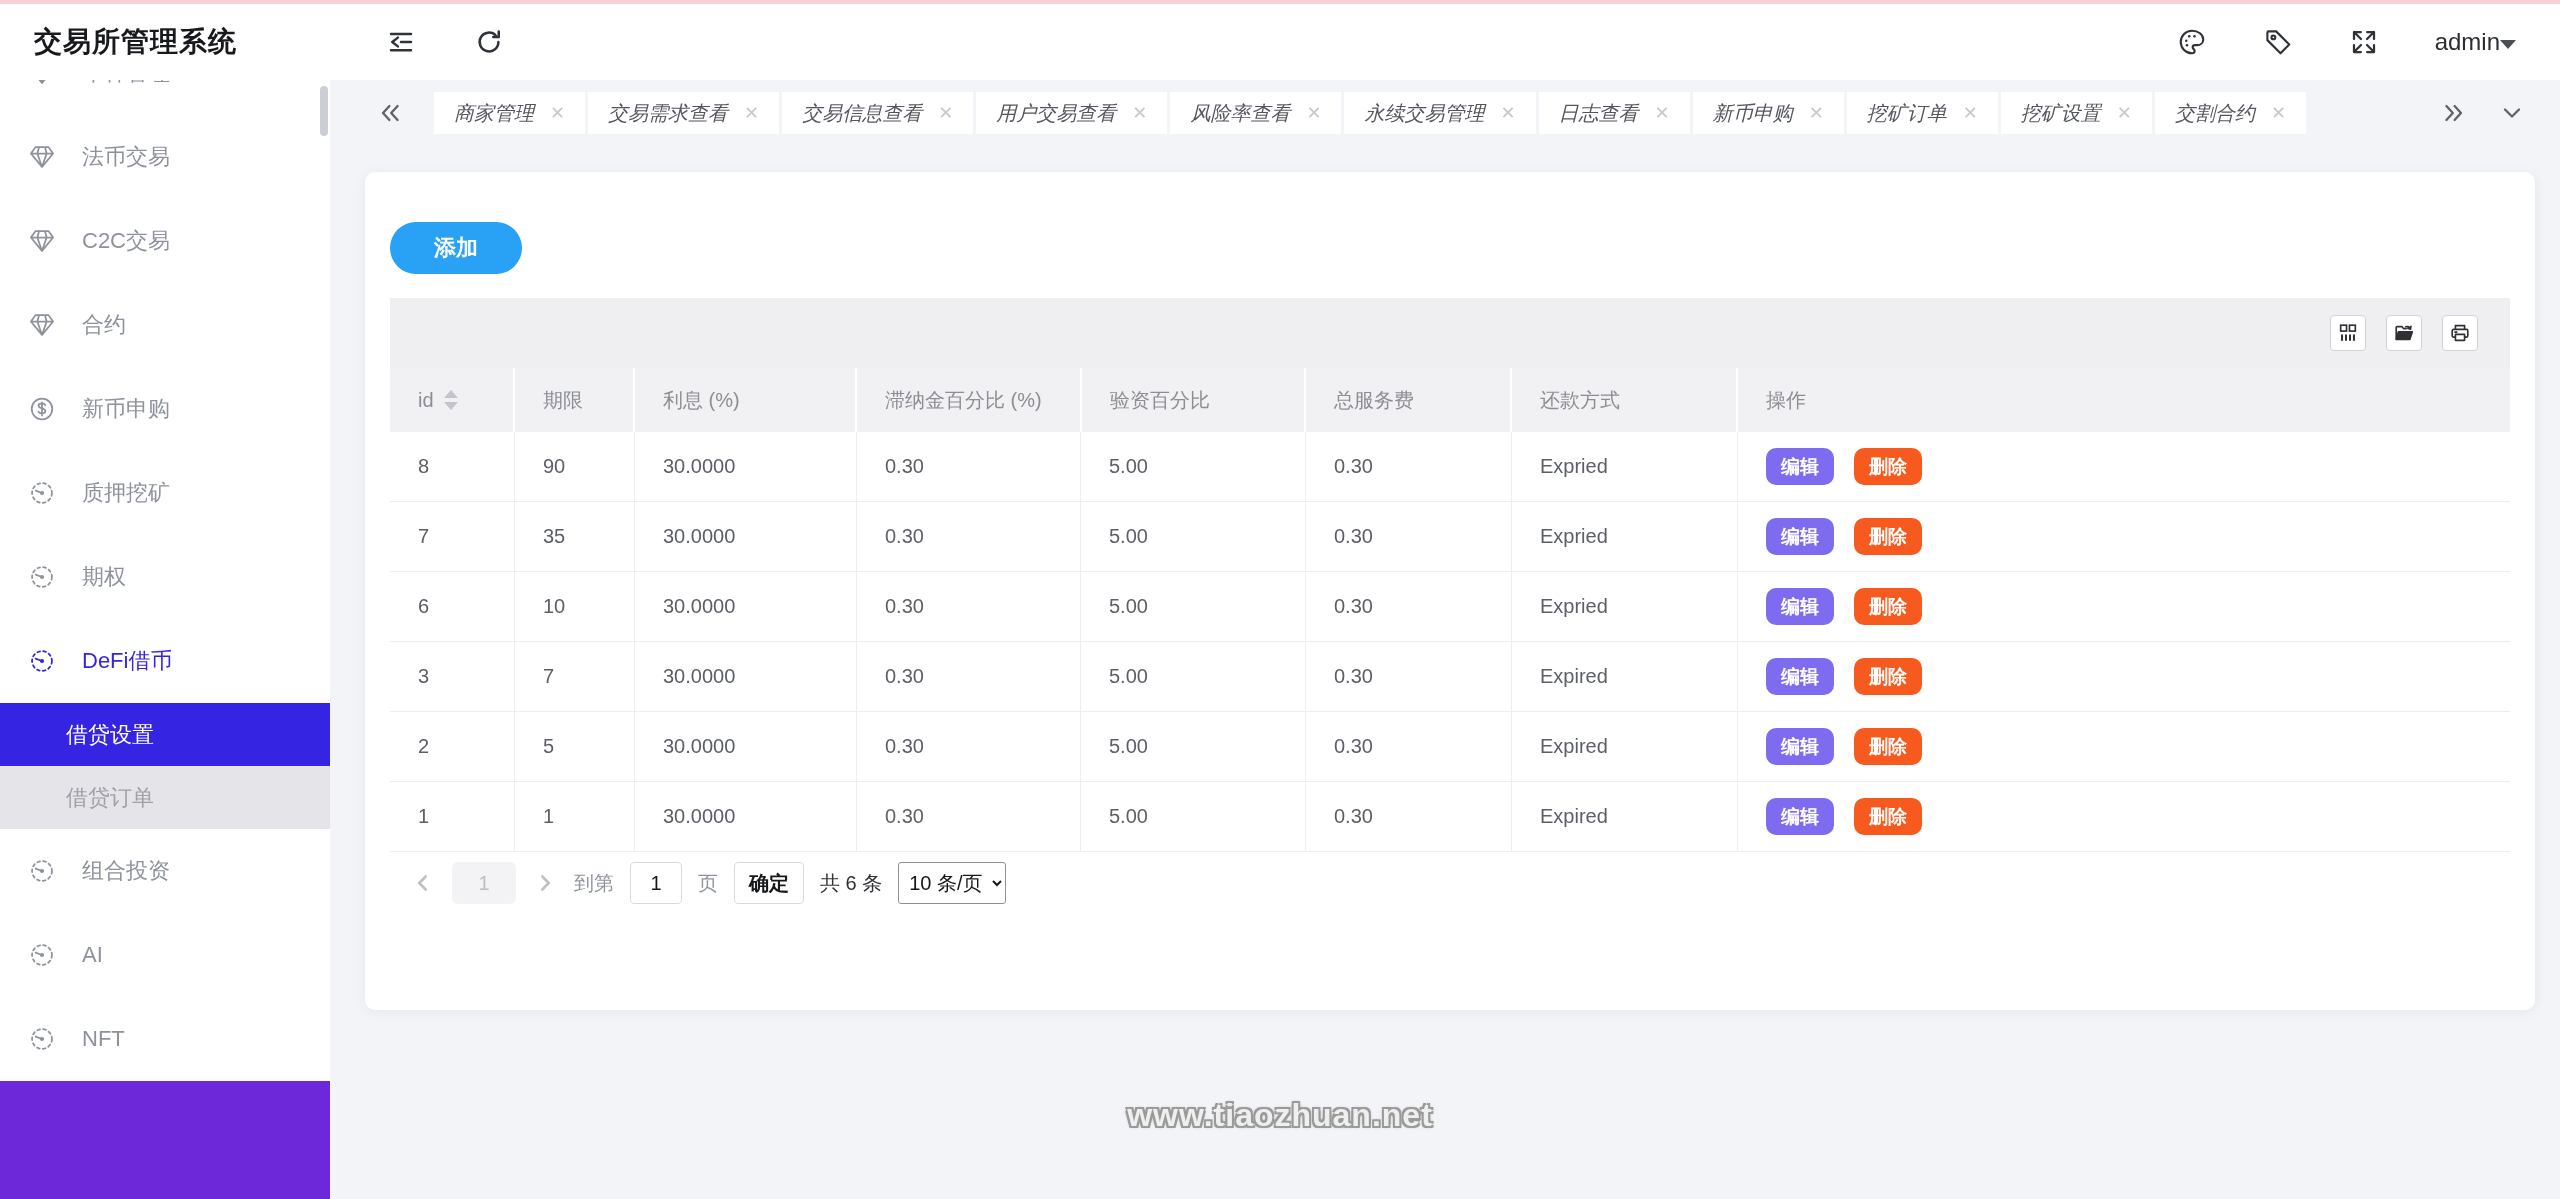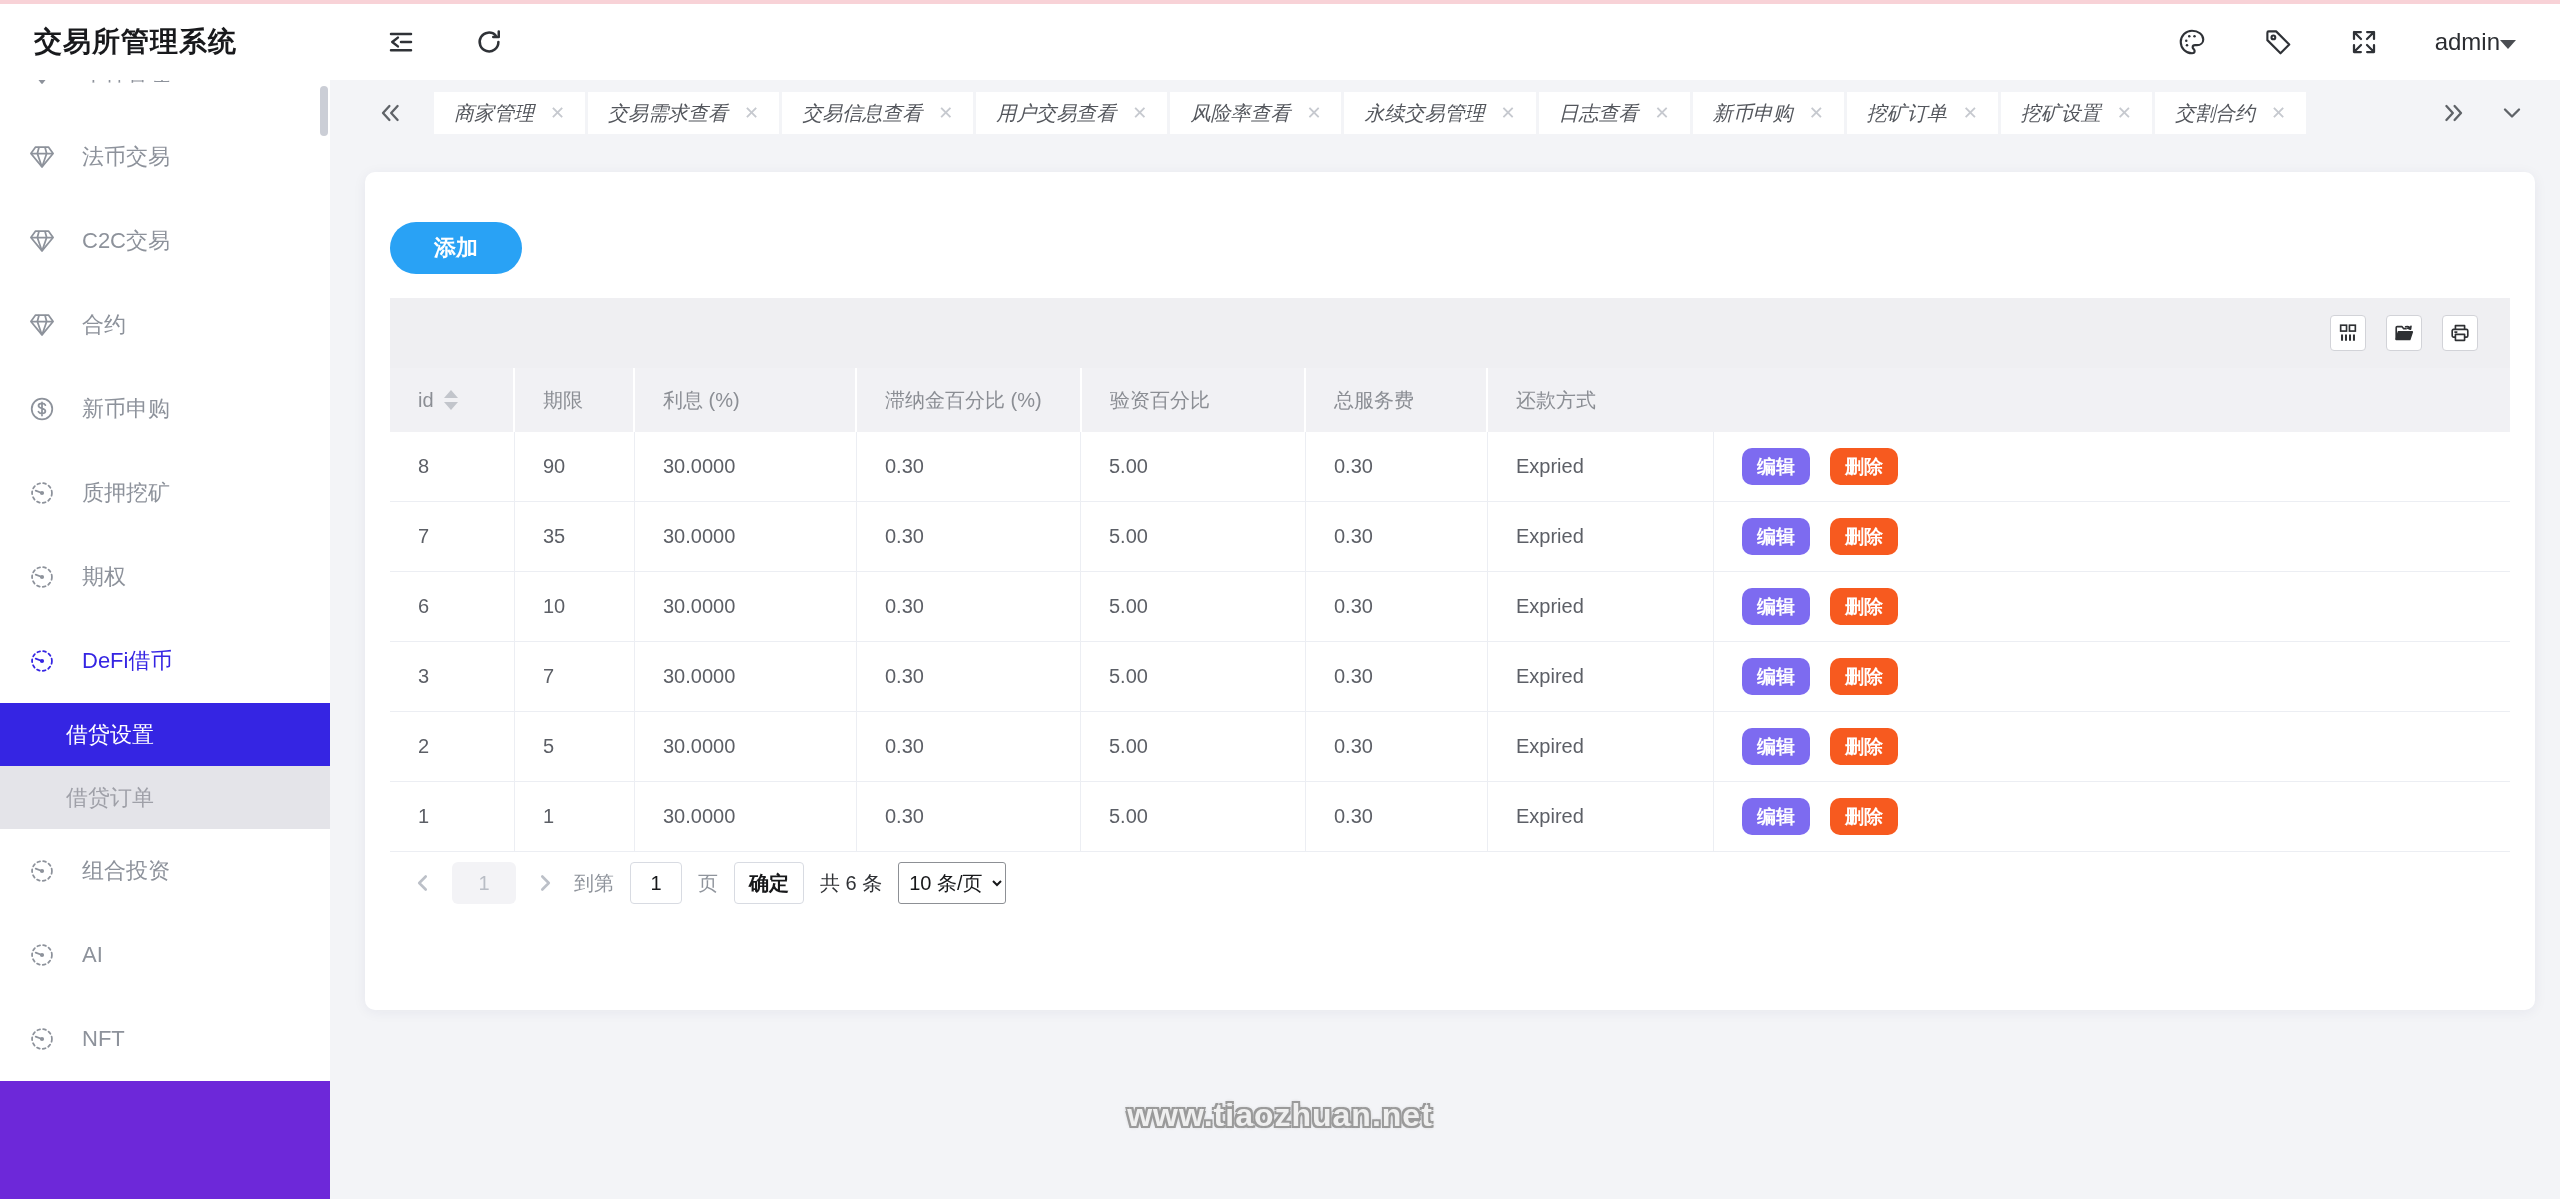--- a/index.html
+++ b/index.html
@@ -44,21 +44,21 @@
         box-shadow:0 2px 14px rgba(31,37,81,.06);padding:50px 25px 10px;}
   .btn-add{width:132px;height:52px;border:none;border-radius:26px;background:var(--blue);color:#fff;font-size:22px;font-weight:bold;cursor:pointer;font-family:inherit;}
   .toolbar{margin-top:24px;height:70px;background:#efeff2;display:flex;align-items:center;justify-content:flex-end;gap:20px;padding-right:32px;}
   .tbtn{width:36px;height:36px;background:#fff;border:1px solid #d2d3d8;border-radius:4px;display:flex;align-items:center;justify-content:center;cursor:pointer;color:#2e3033;padding:0;}
   .tbtn svg{width:22px;height:22px;}
 
   .thead{display:flex;background:#f1f1f4;height:64px;}
   .th{display:flex;align-items:center;padding-left:28px;font-size:20px;color:#8b8e94;border-right:2px solid #fff;}
   .th:last-child{border-right:none;}
   .c0{width:125px;flex:none;}.c1{width:120px;flex:none;}.c2{width:222px;flex:none;}.c3{width:224px;flex:none;}
-  .c4{width:225px;flex:none;}.c5{width:182px;flex:none;text-align:center;}.c6{width:226px;flex:none;}.c7{flex:1;}
+  .c4{width:225px;flex:none;}.c5{width:206px;flex:none;text-align:center;}.c6{width:226px;flex:none;}.c7{flex:1;}
   .sort{display:flex;flex-direction:column;gap:4px;margin-left:10px;}
   .sort .up{width:0;height:0;border-left:7px solid transparent;border-right:7px solid transparent;border-bottom:8px solid #c2c5cb;}
   .sort .dn{width:0;height:0;border-left:7px solid transparent;border-right:7px solid transparent;border-top:8px solid #c2c5cb;}
   .trow{display:flex;border-bottom:1px solid #eceef3;height:70px;background:#fff;}
   .td{display:flex;align-items:center;padding-left:28px;font-size:20px;color:#5c5f66;border-right:1px solid #eceef3;overflow:hidden;}
   .td:last-child{border-right:none;}
   .actions{display:flex;gap:20px;align-items:center;}
   .rbtn{height:37px;padding:0 15px;border:none;border-radius:10px;color:#fff;font-size:19px;font-weight:bold;cursor:pointer;font-family:inherit;}
   .rbtn.edit{background:var(--purple);}
   .rbtn.del{background:var(--orange);}
@@ -374,20 +374,23 @@
           </div>
           <div class="th c3">
             <span>验资百分比</span>
           </div>
           <div class="th c5">
             <span>总服务费</span>
           </div>
           <div class="th c6">
             <span>还款方式</span>
           </div>
+          <div class="th c7">
+            <span>操作</span>
+          </div>
         </div>
       <div id="tbody">
           <div class="trow">
             <div class="td c0">8</div>
             <div class="td c1">90</div>
             <div class="td c2">30.0000</div>
             <div class="td c3">0.30</div>
             <div class="td c4">5.00</div>
             <div class="td c5">0.30</div>
             <div class="td c6">Expried</div>

